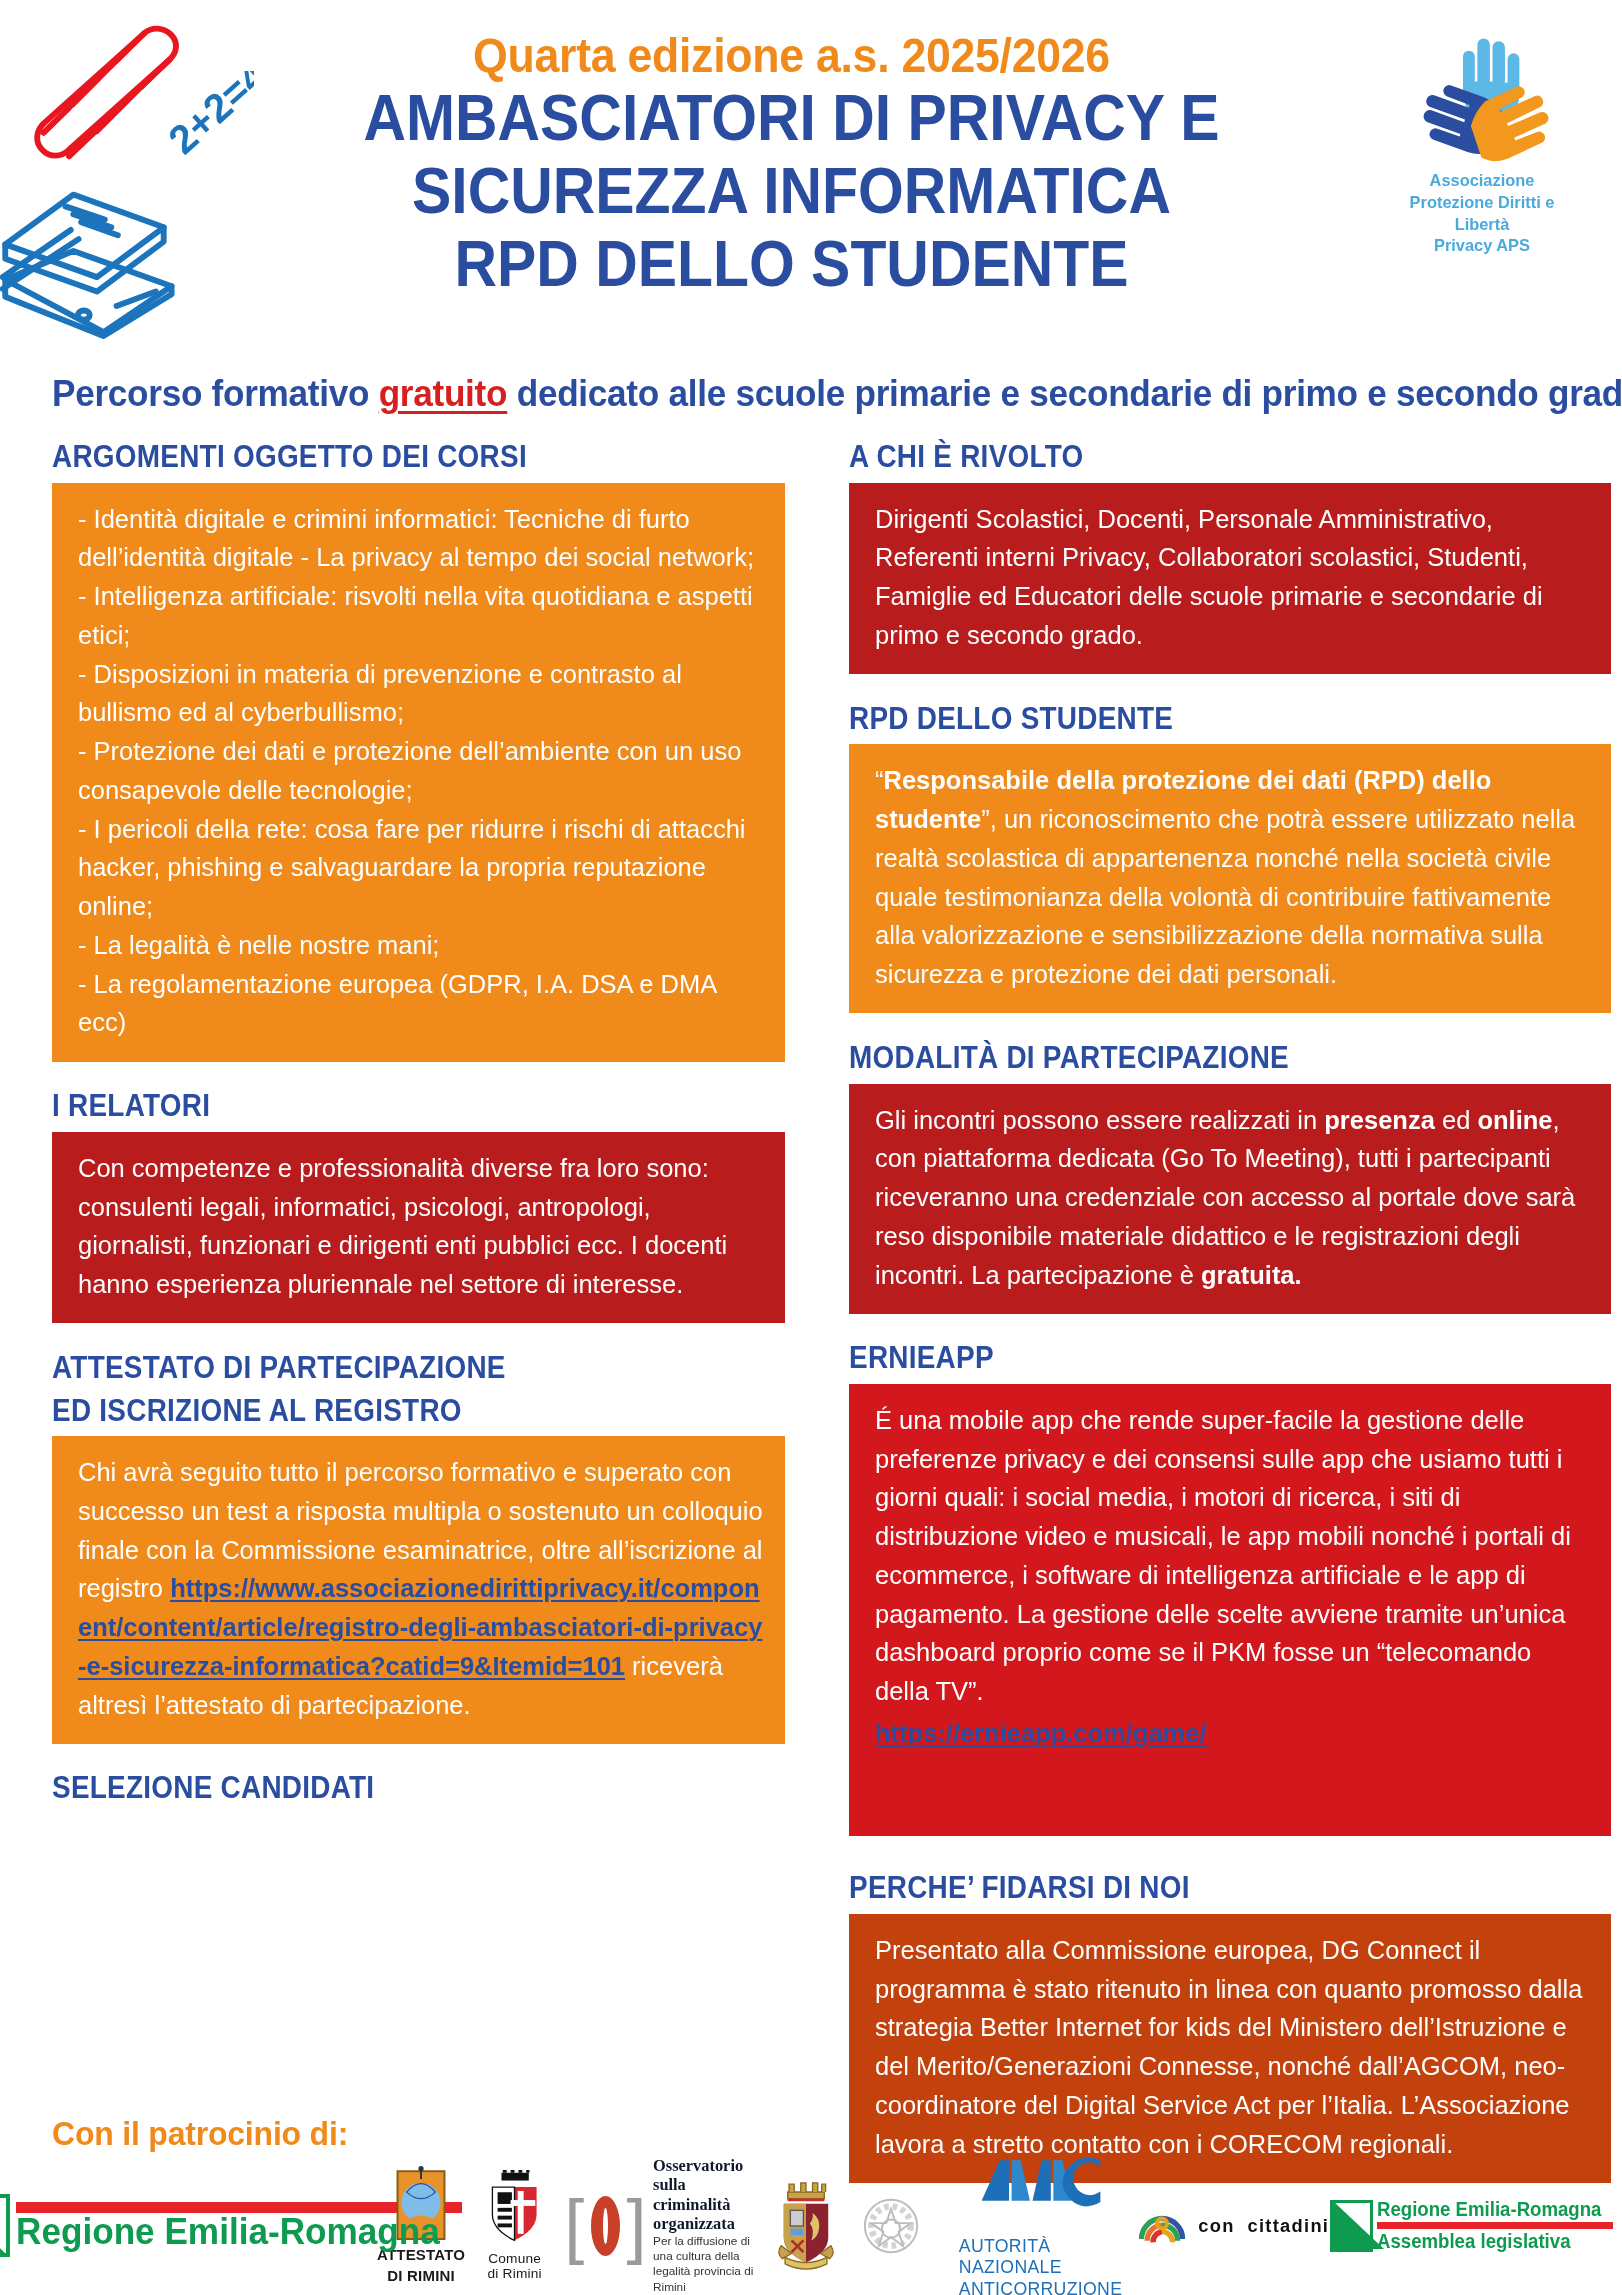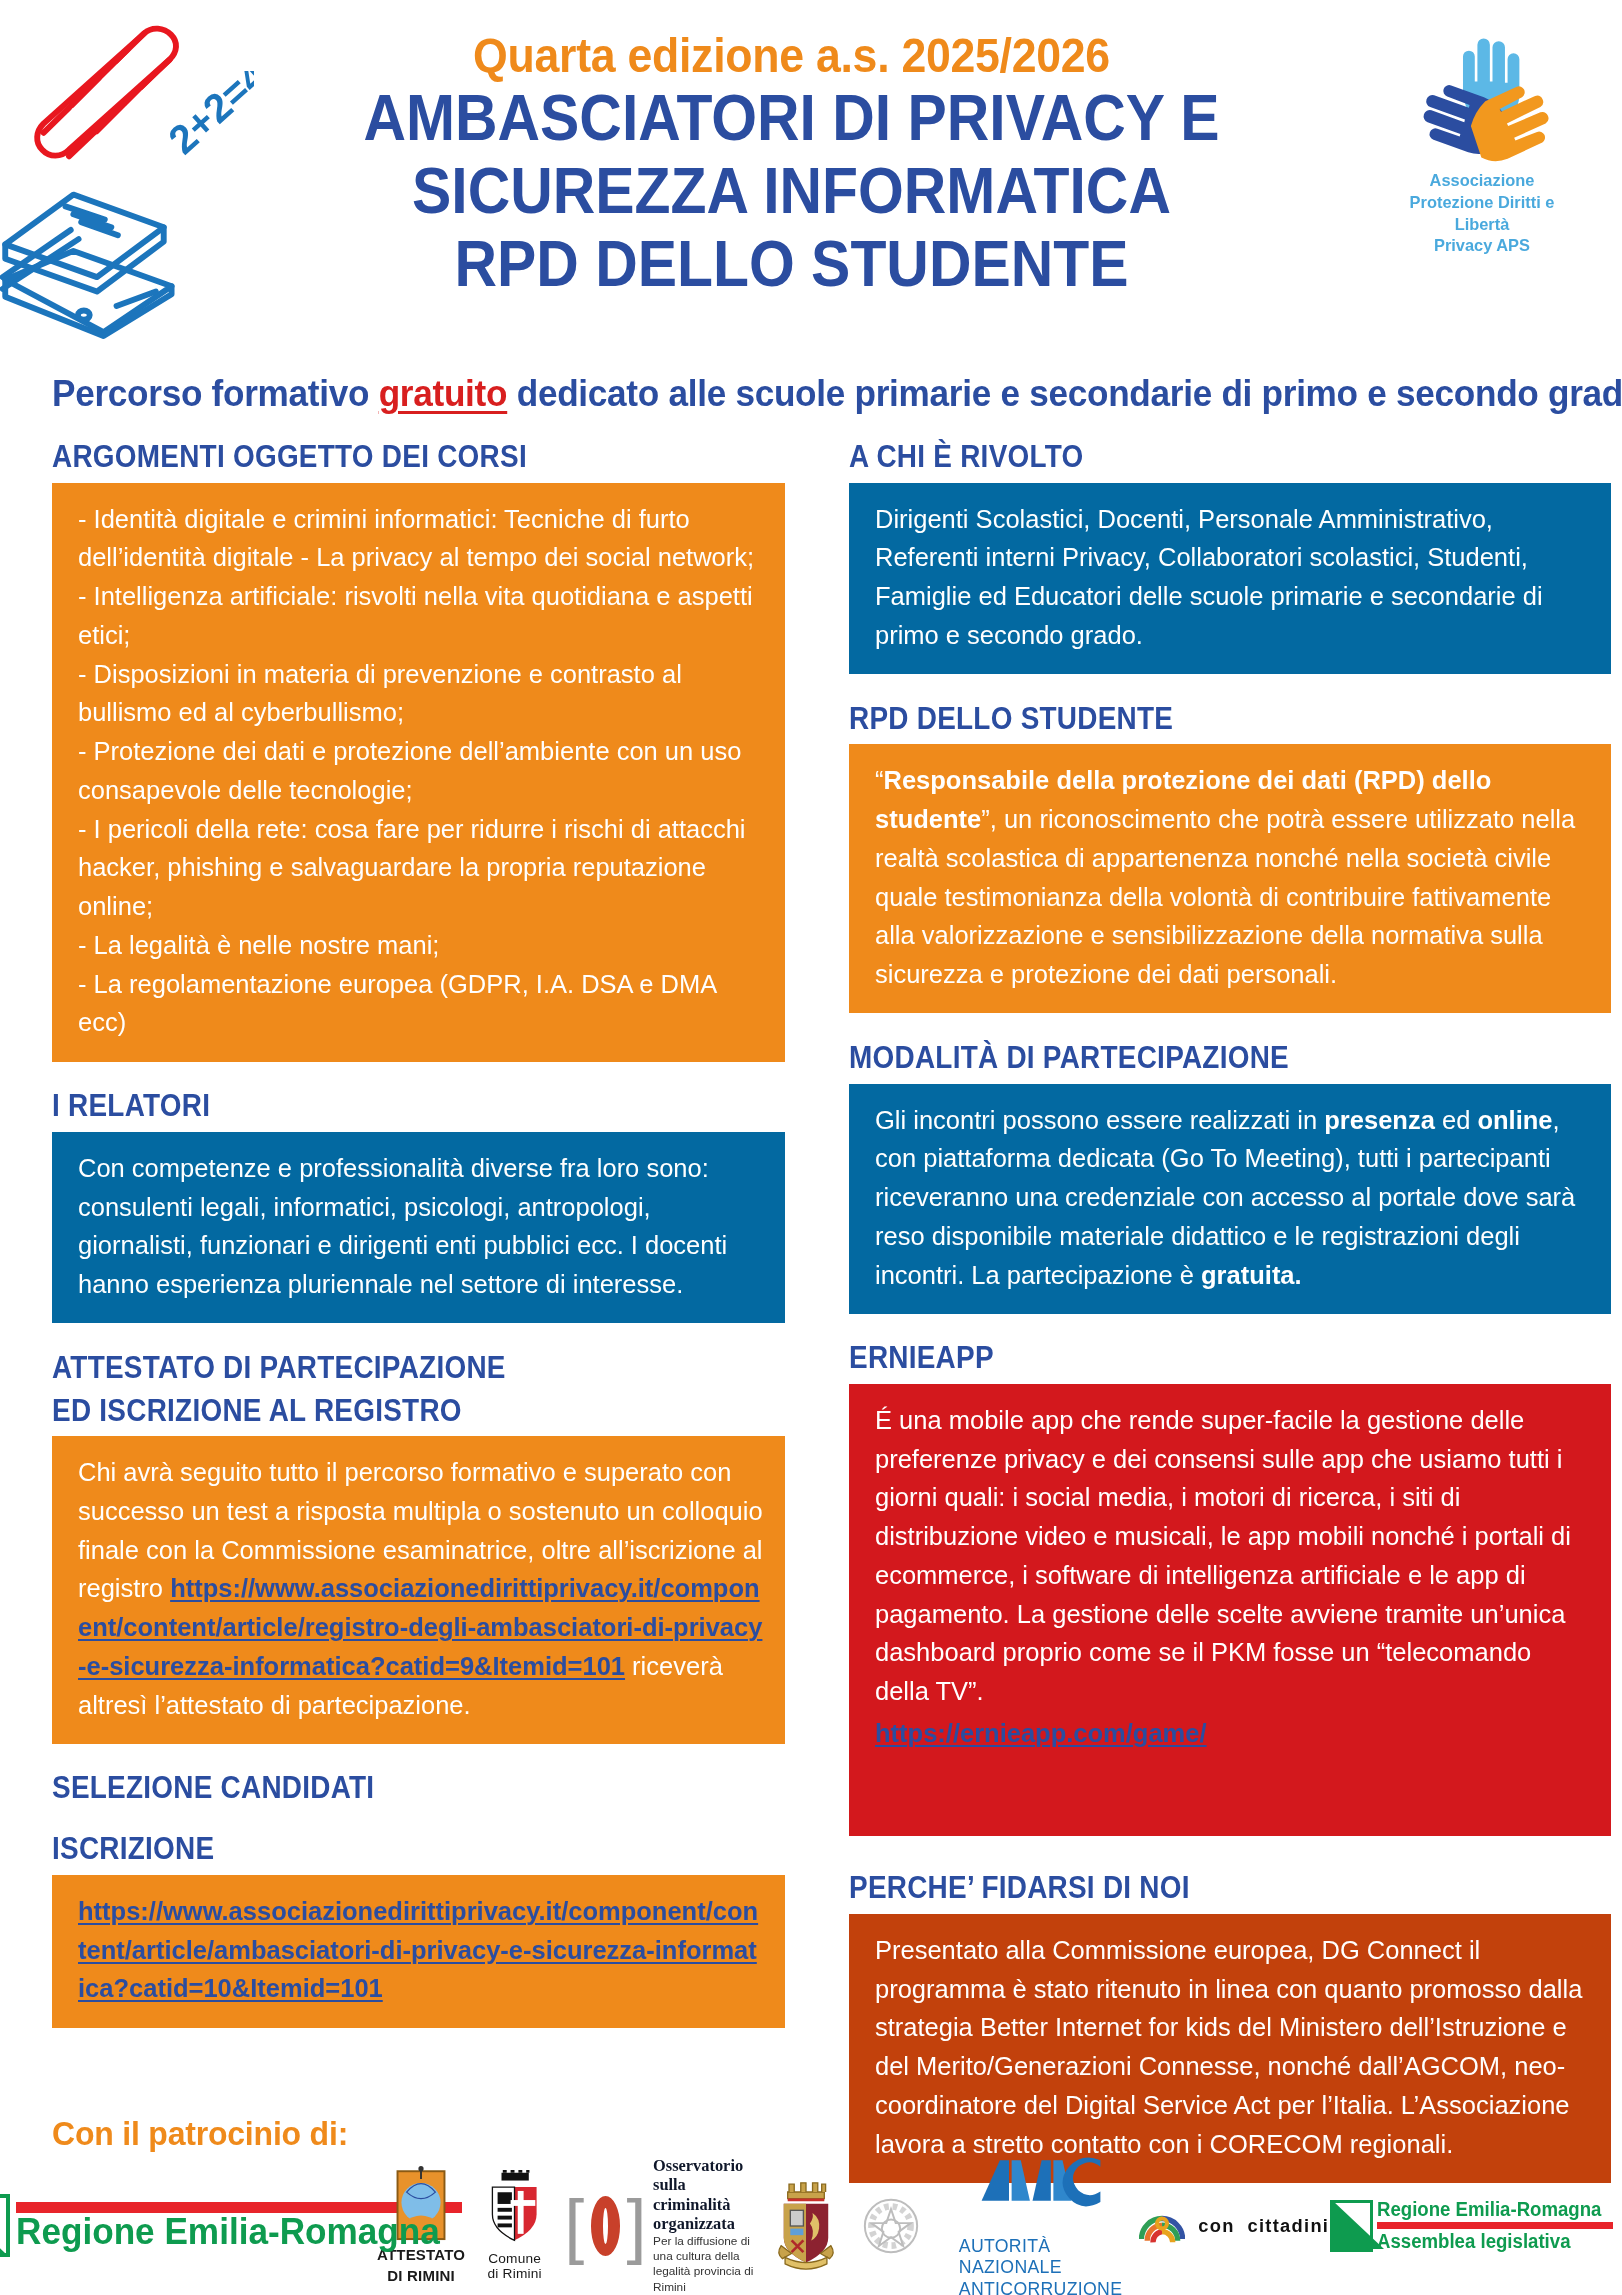--- a/index.html
+++ b/index.html
@@ -93,21 +93,21 @@
   .sec-box {
     color: #ffffff;
     font-family: "Liberation Sans Narrow", "Liberation Sans", sans-serif;
     font-size: 25.5px;
     line-height: 1.52;
     padding: 17px 22px 19.6px 26px;
     transform-origin: left top;
   }
   .sec-box p { margin: 0; }
   .box-orange { background: #ef8a1b; }
-  .box-blue   { background: #0369a1; }
+  .box-blue   { background: #b91c1c; }
   .box-red    { background: #d3181d; }
   .box-pink   { background: #c2410c; }
 
   .sec-box b { font-weight: 700; }
   .link {
     color: #2b4da0;
     text-decoration: underline;
     text-decoration-thickness: 2px;
     text-underline-offset: 3.3px;
     font-weight: 700;
@@ -281,24 +281,20 @@
   </div>
 
   <div class="gap-md"></div>
 
   <div class="section">
     <div class="sec-title">SELEZIONE CANDIDATI</div>
   </div>
 
   <div class="gap-sm"></div>
 
-  <div class="section">
-    <div class="sec-title">ISCRIZIONE</div>
-    <div class="sec-box box-orange"><a class="link" href="#">https://www.associazionedirittiprivacy.it/component/content/article/ambasciatori-di-privacy-e-sicurezza-informatica?catid=10&amp;Itemid=101</a></div>
-  </div>
 
 </div>
 
 <div id="col-right">
 
   <div class="section">
     <div class="sec-title">A CHI È RIVOLTO</div>
     <div class="sec-box box-blue">Dirigenti Scolastici, Docenti, Personale Amministrativo, Referenti interni Privacy, Collaboratori scolastici, Studenti, Famiglie ed Educatori delle scuole primarie e secondarie di primo e secondo grado.</div>
   </div>
 

